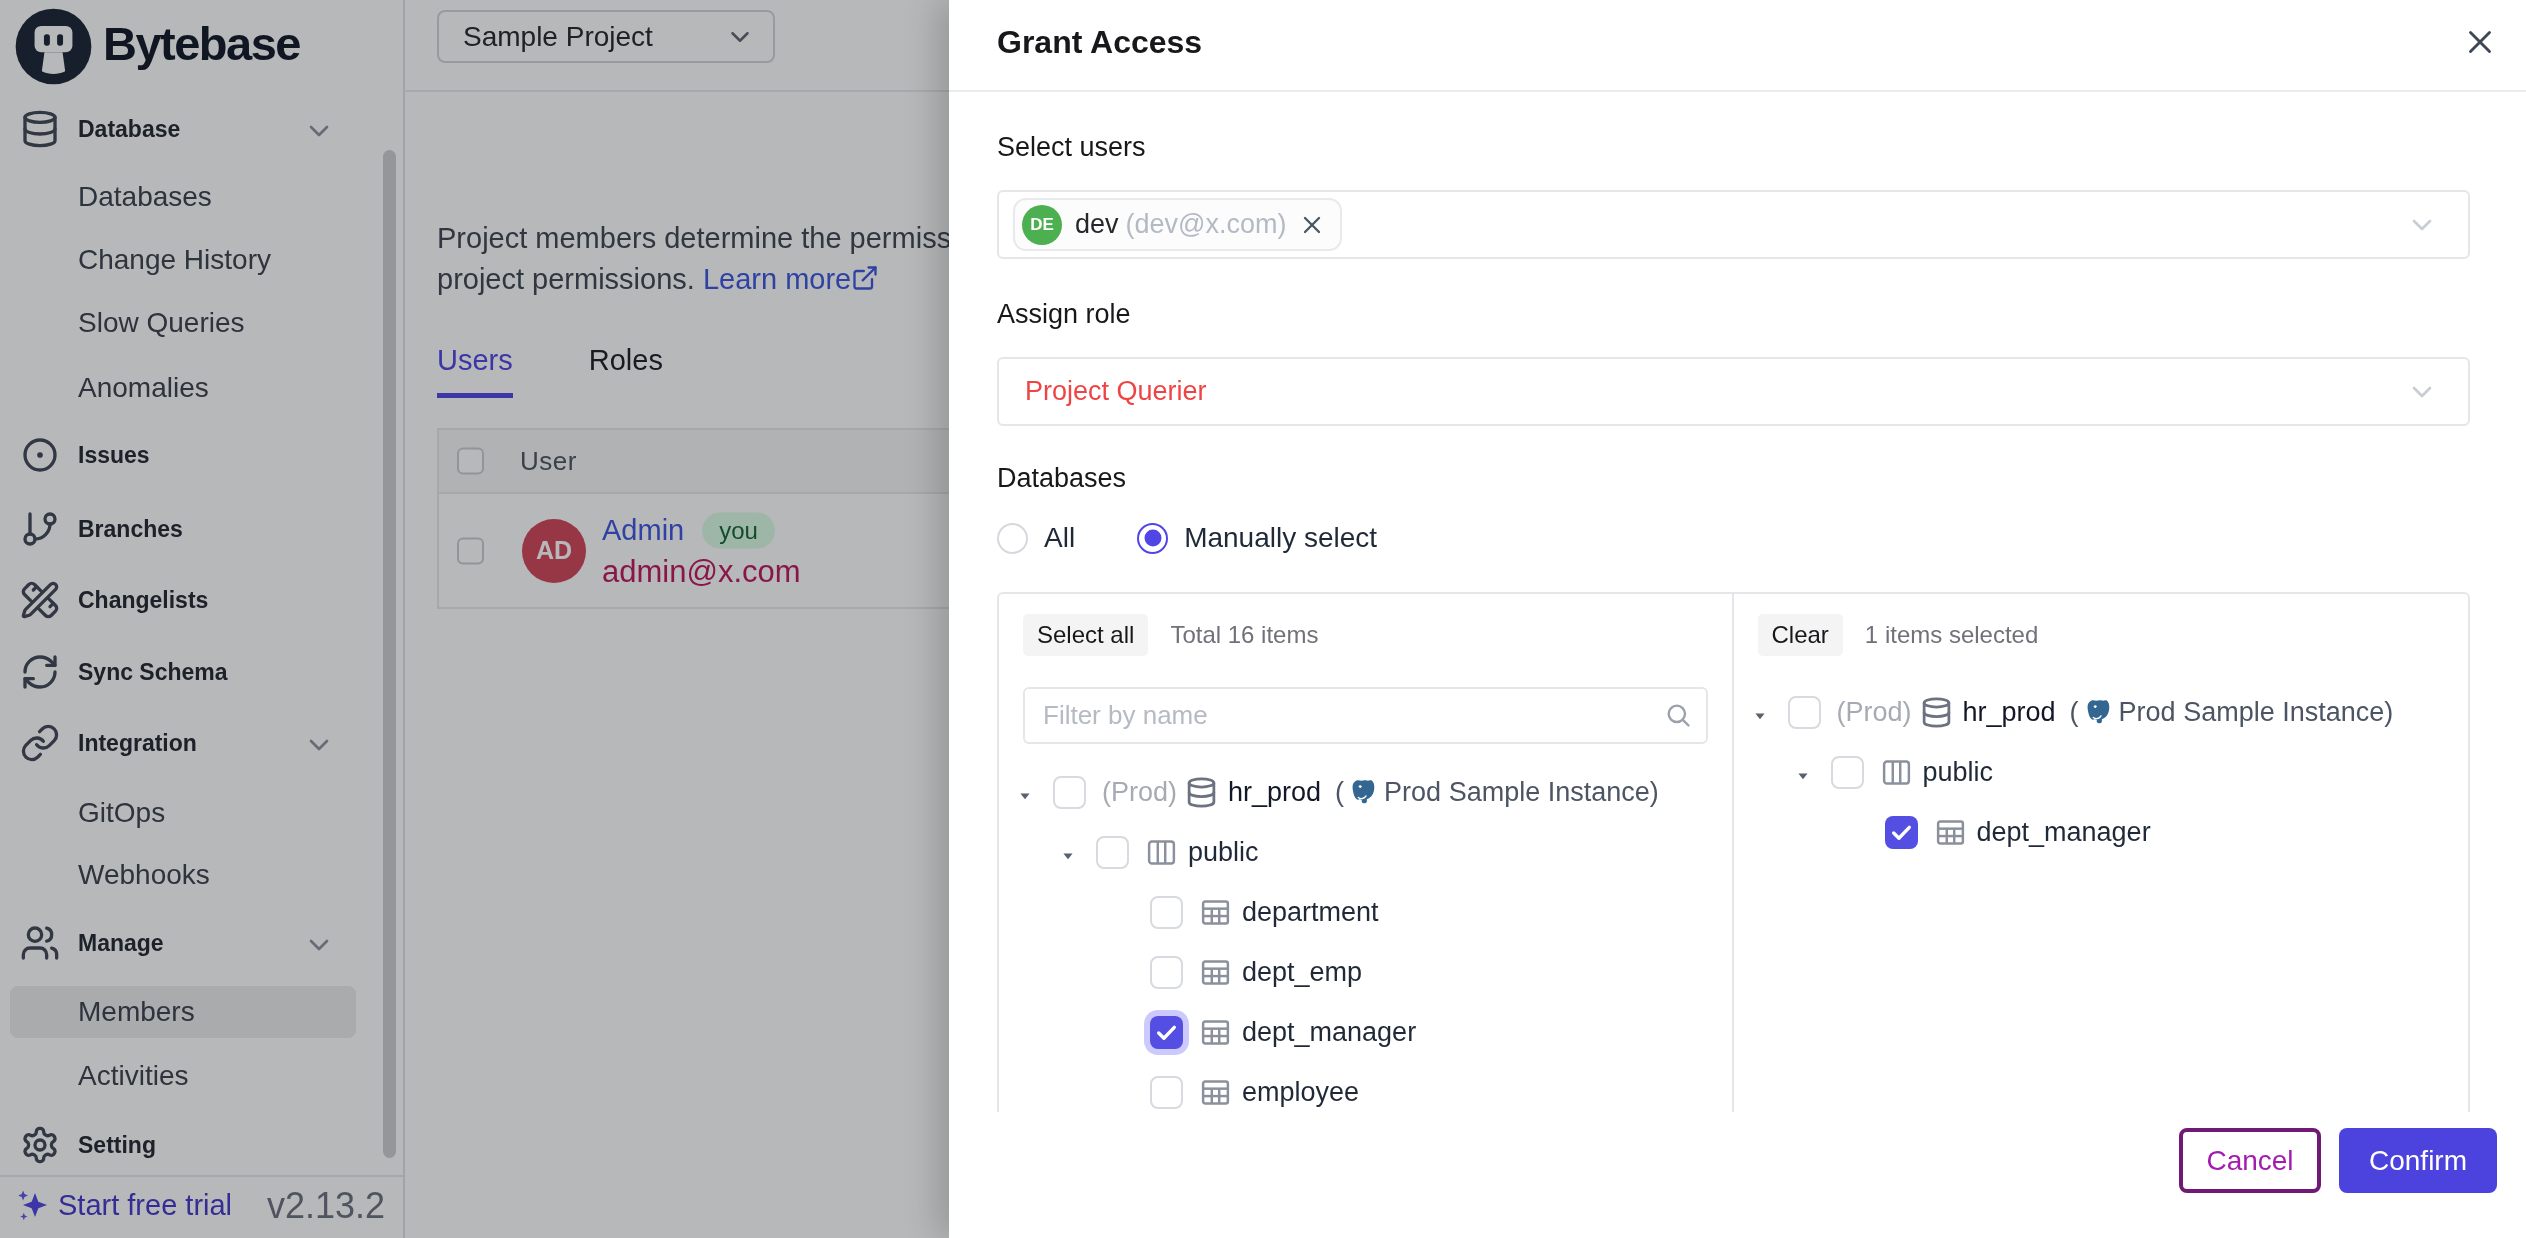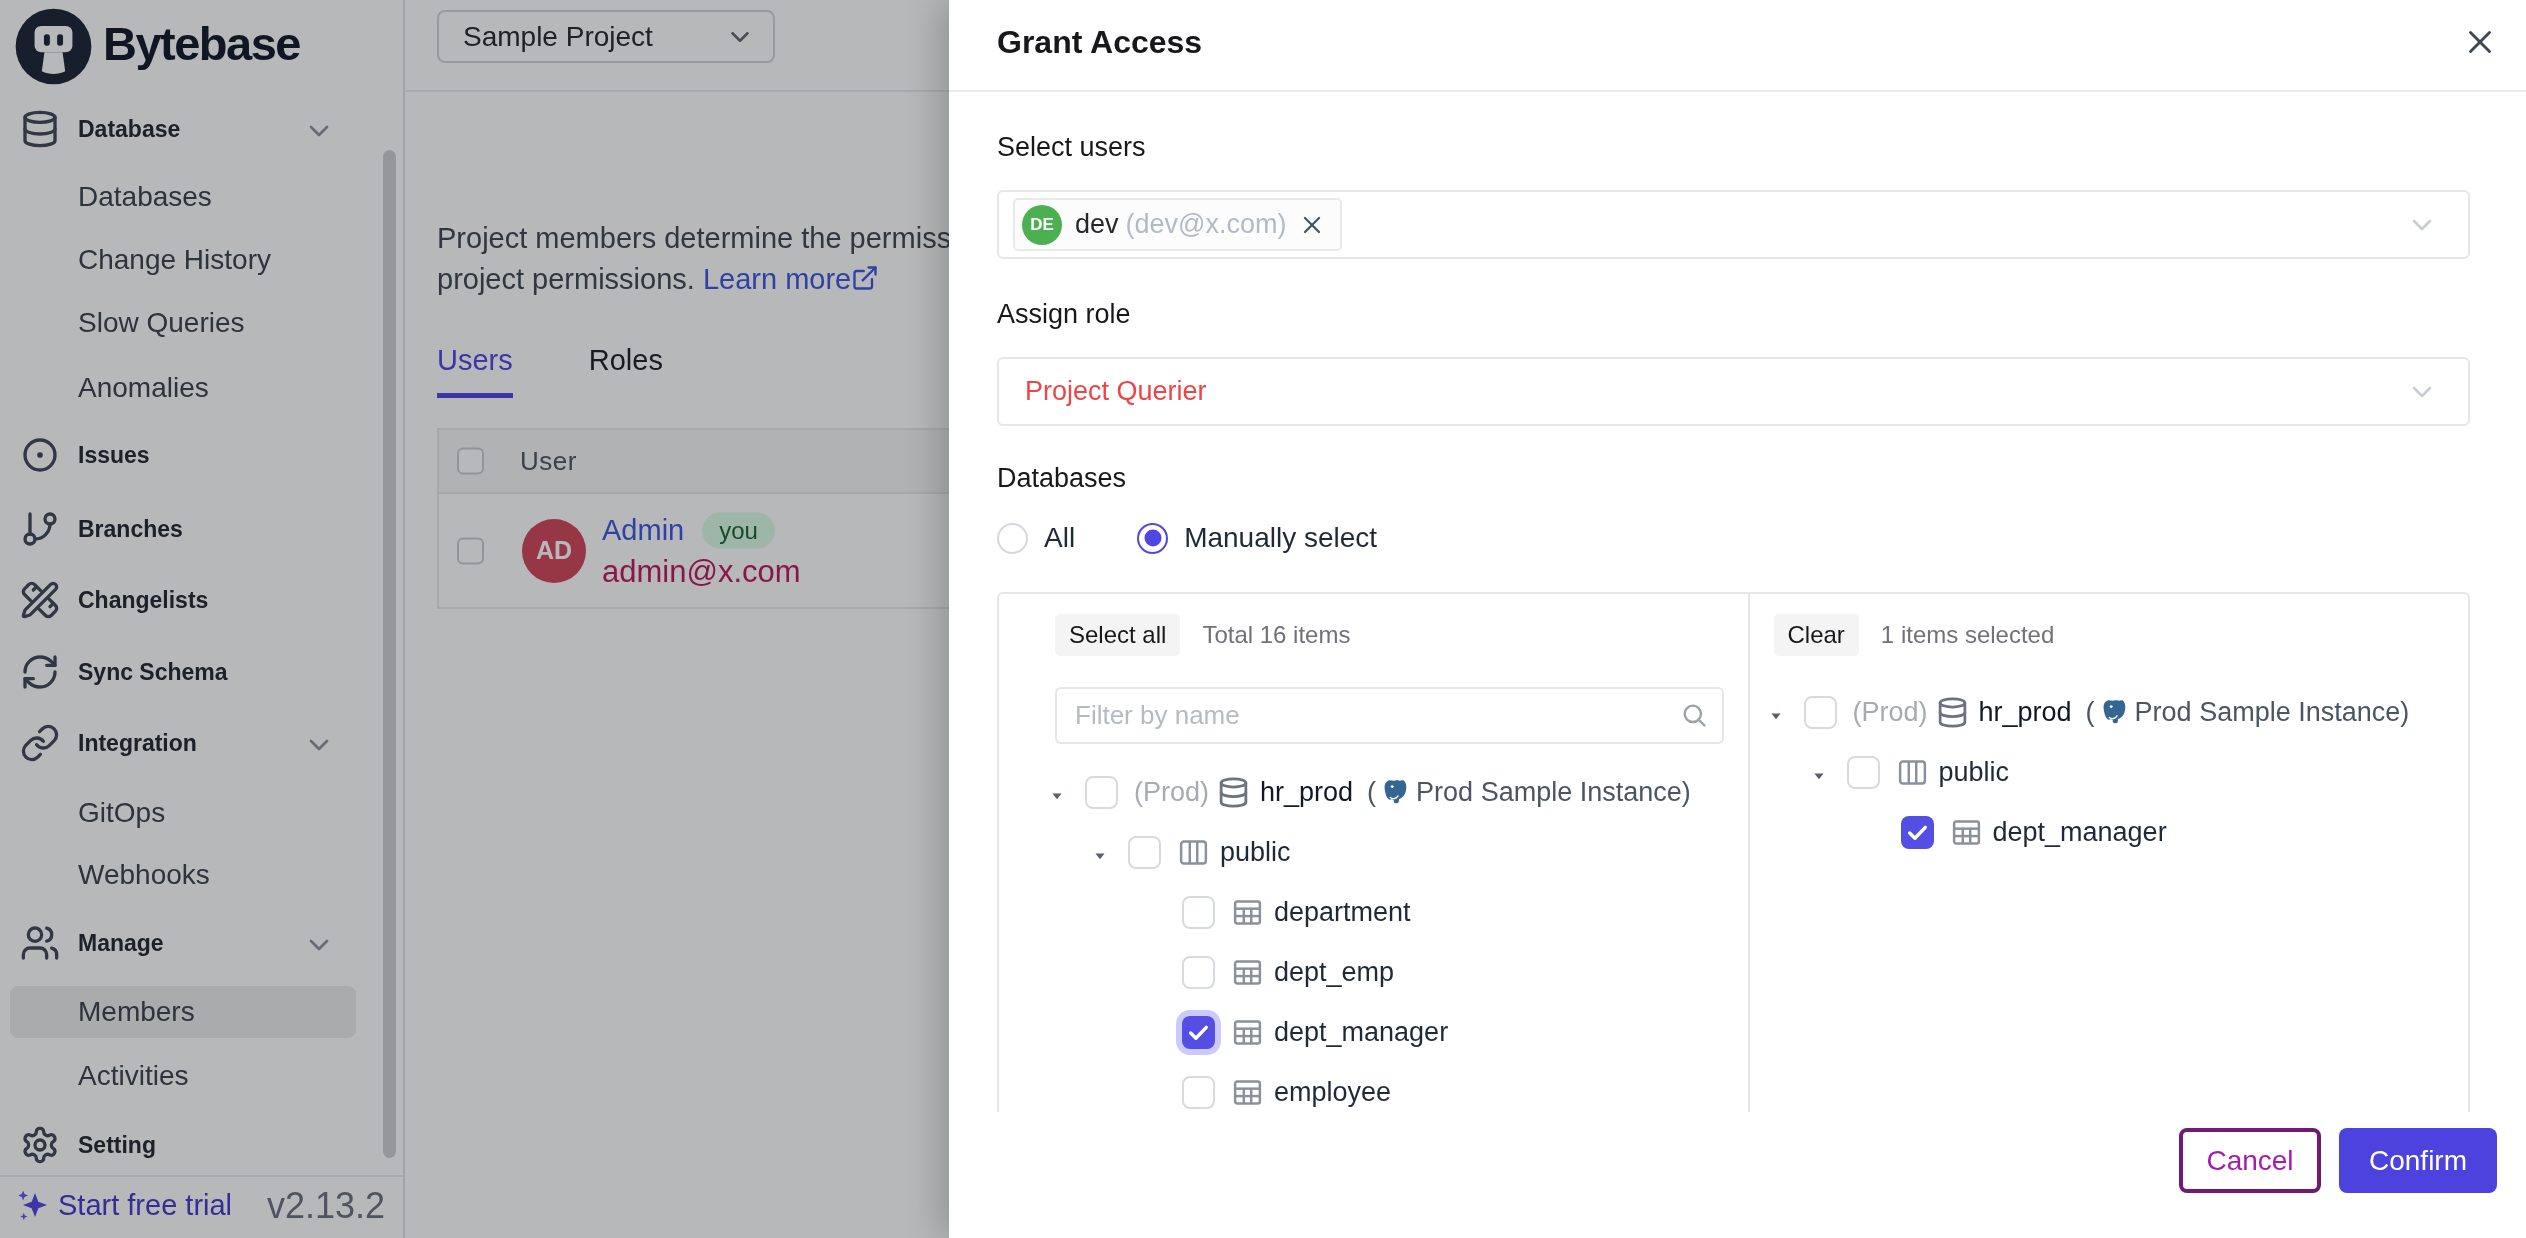--- a/index.html
+++ b/index.html
@@ -63,36 +63,36 @@
   
   .modal { position:absolute; left:949px; top:0; right:0; bottom:0; background:#fff; z-index:10; box-shadow:-12px 0 32px rgba(0,0,0,0.18); }
   .m-header { position:absolute; left:0; right:0; top:0; height:92px; border-bottom:2px solid #ebebed; }
   .m-title { position:absolute; left:48px; top:24px; font-size:32px; font-weight:600; color:#18181b; }
   .m-close { position:absolute; right:24px; top:20px; width:44px; height:44px; color:#3f4754; display:flex; align-items:center; justify-content:center; }
   .m-close svg { width:38px; height:38px; }
 
   .m-label { position:absolute; left:48px; font-size:27px; color:#18181b; }
   .sel-box { position:absolute; left:48px; right:56px; height:69px; border:2px solid #e4e6ea; border-radius:6px; background:#fff; display:flex; align-items:center; }
   .sel-chev { position:absolute; right:30px; top:50%; transform:translateY(-50%); width:32px; height:32px; color:#c8ccd4; }
-  .chip { margin-left:14px; height:53px; display:flex; align-items:center; background:#fcfcfd; border:2px solid #e8e9ec; border-radius:5px; padding:0 14px 0 7px; }
+  .chip { margin-left:14px; height:53px; display:flex; align-items:center; background:#fcfcfd; border:2px solid #e8e9ec; border-radius:13px; padding:0 14px 0 7px; }
   .chip-avatar { width:40px; height:40px; border-radius:50%; background:#4caf50; color:#fff; font-size:17px; font-weight:600; display:flex; align-items:center; justify-content:center; flex:none; }
   .chip-name { margin-left:13px; font-size:27px; color:#26272b; }
   .chip-email { margin-left:7px; font-size:27px; color:#b4bac4; }
   .chip-x { margin-left:12px; width:28px; height:28px; color:#4b5563; }
   .chip-x svg { width:100%; height:100%; }
   .sel-value { margin-left:26px; font-size:27px; color:#ef4444; }
 
   .radio-row { position:absolute; left:48px; top:522px; display:flex; align-items:center; }
   .radio { width:31px; height:31px; border-radius:50%; border:2px solid #d5d8dd; background:#fff; flex:none; }
   .radio.on { border:2px solid #4f46e5; position:relative; }
   .radio.on::after { content:""; position:absolute; left:50%; top:50%; transform:translate(-50%,-50%); width:17px; height:17px; border-radius:50%; background:#4f46e5; }
   .radio-label { margin-left:16px; font-size:28px; color:#1f2937; }
   .radio-gap { width:62px; }
 
-  .panels { position:absolute; left:48px; right:56px; top:592px; height:600px; border:2px solid #e4e6ea; border-radius:6px; display:flex; overflow:hidden;padding-left:32px; }
+  .panels { position:absolute; left:48px; right:56px; top:592px; height:600px; border:2px solid #e4e6ea; border-radius:6px; display:flex; overflow:hidden; }
   .panel { position:relative; width:50%; height:100%; }
   .panel.left { border-right:2px solid #e4e6ea; }
   .p-head { position:absolute; left:24px; right:24px; top:20px; height:42px; display:flex; align-items:center; }
   .chip-btn { height:42px; display:inline-flex; align-items:center; padding:0 14px; background:#f4f4f5; border-radius:5px; font-size:24px; color:#18181b; }
   .p-count { margin-left:22px; font-size:24px; color:#71717a; }
   .filter { position:absolute; left:24px; right:24px; top:93px; height:57px; }
   .filter input { width:100%; height:100%; border:2px solid #e4e6ea; border-radius:6px; padding:0 56px 0 18px; font-size:26px; color:#374151; font-family:"Liberation Sans",sans-serif; background:#fff; outline:none; }
   .filter input::placeholder { color:#b5bac3; }
   .filter .mag { position:absolute; right:16px; top:14px; width:28px; height:28px; color:#9aa1ab; }
   .mag svg { width:100%; height:100%; }

